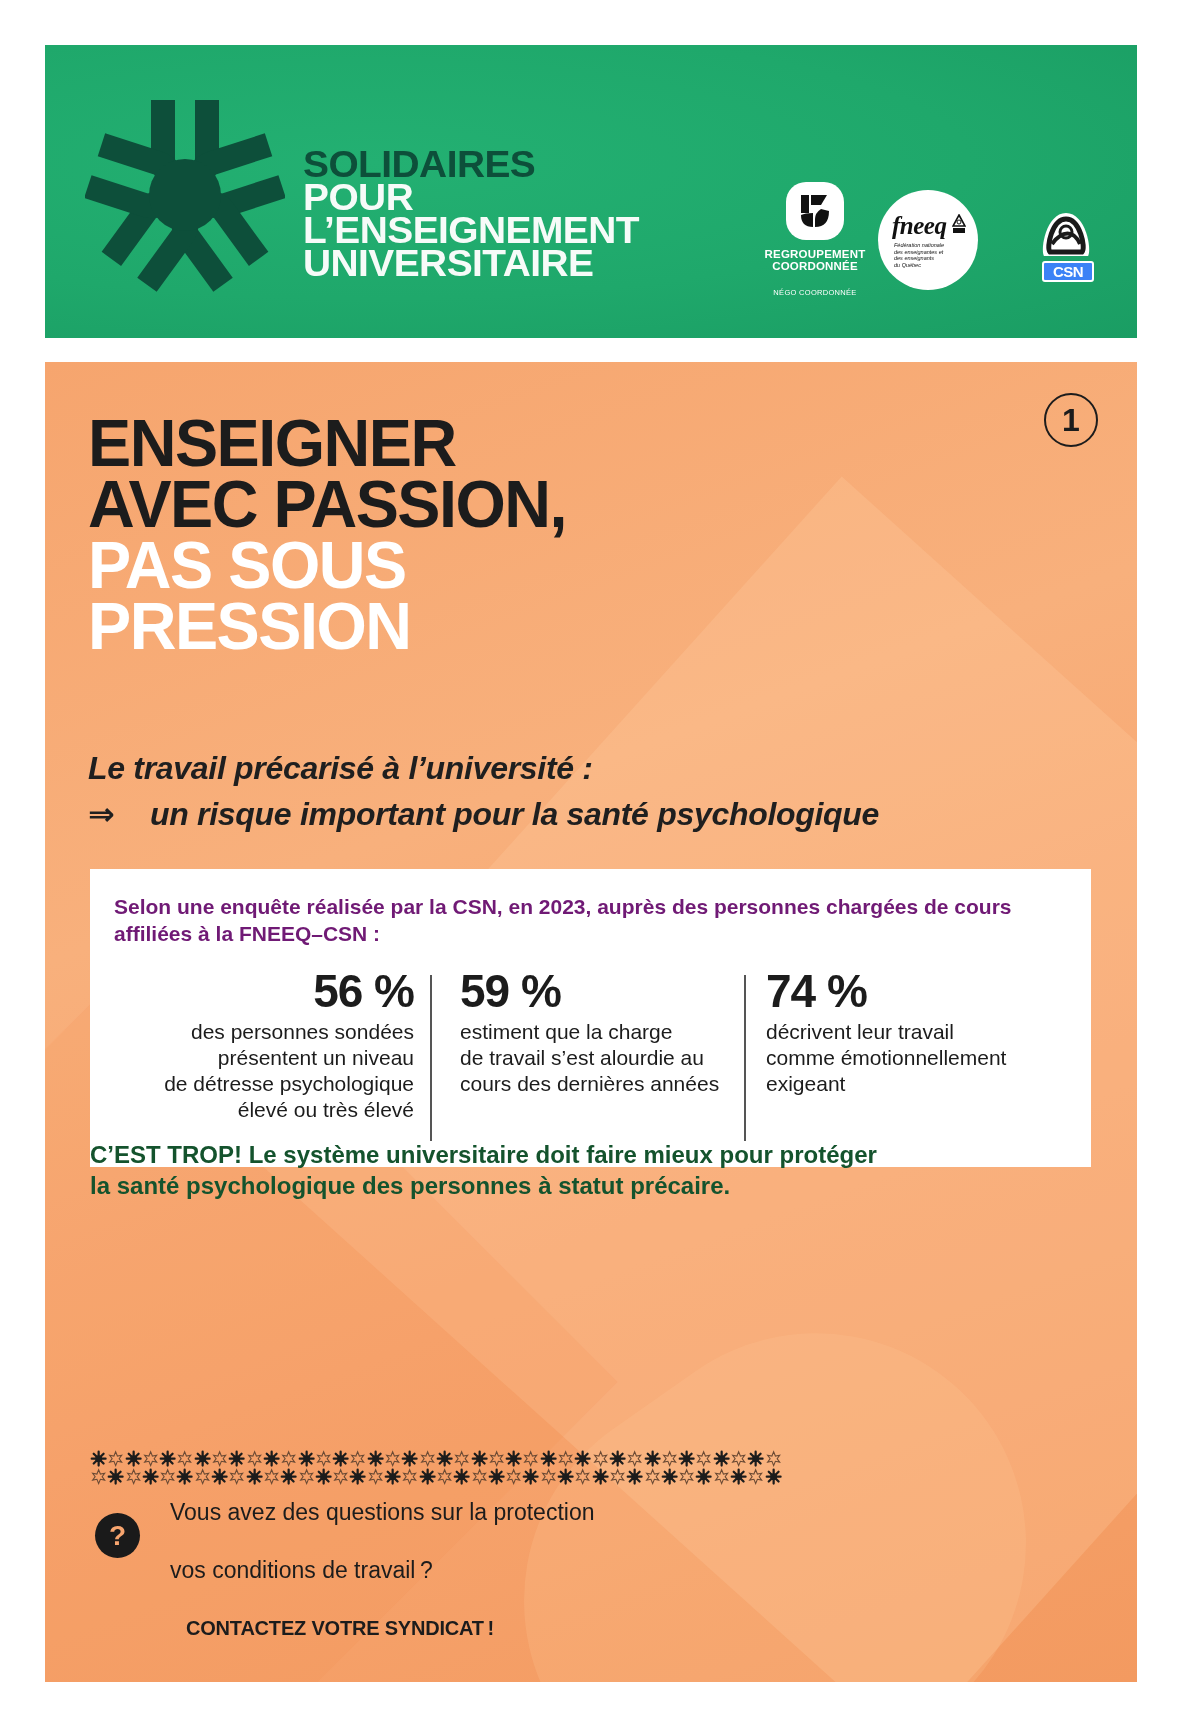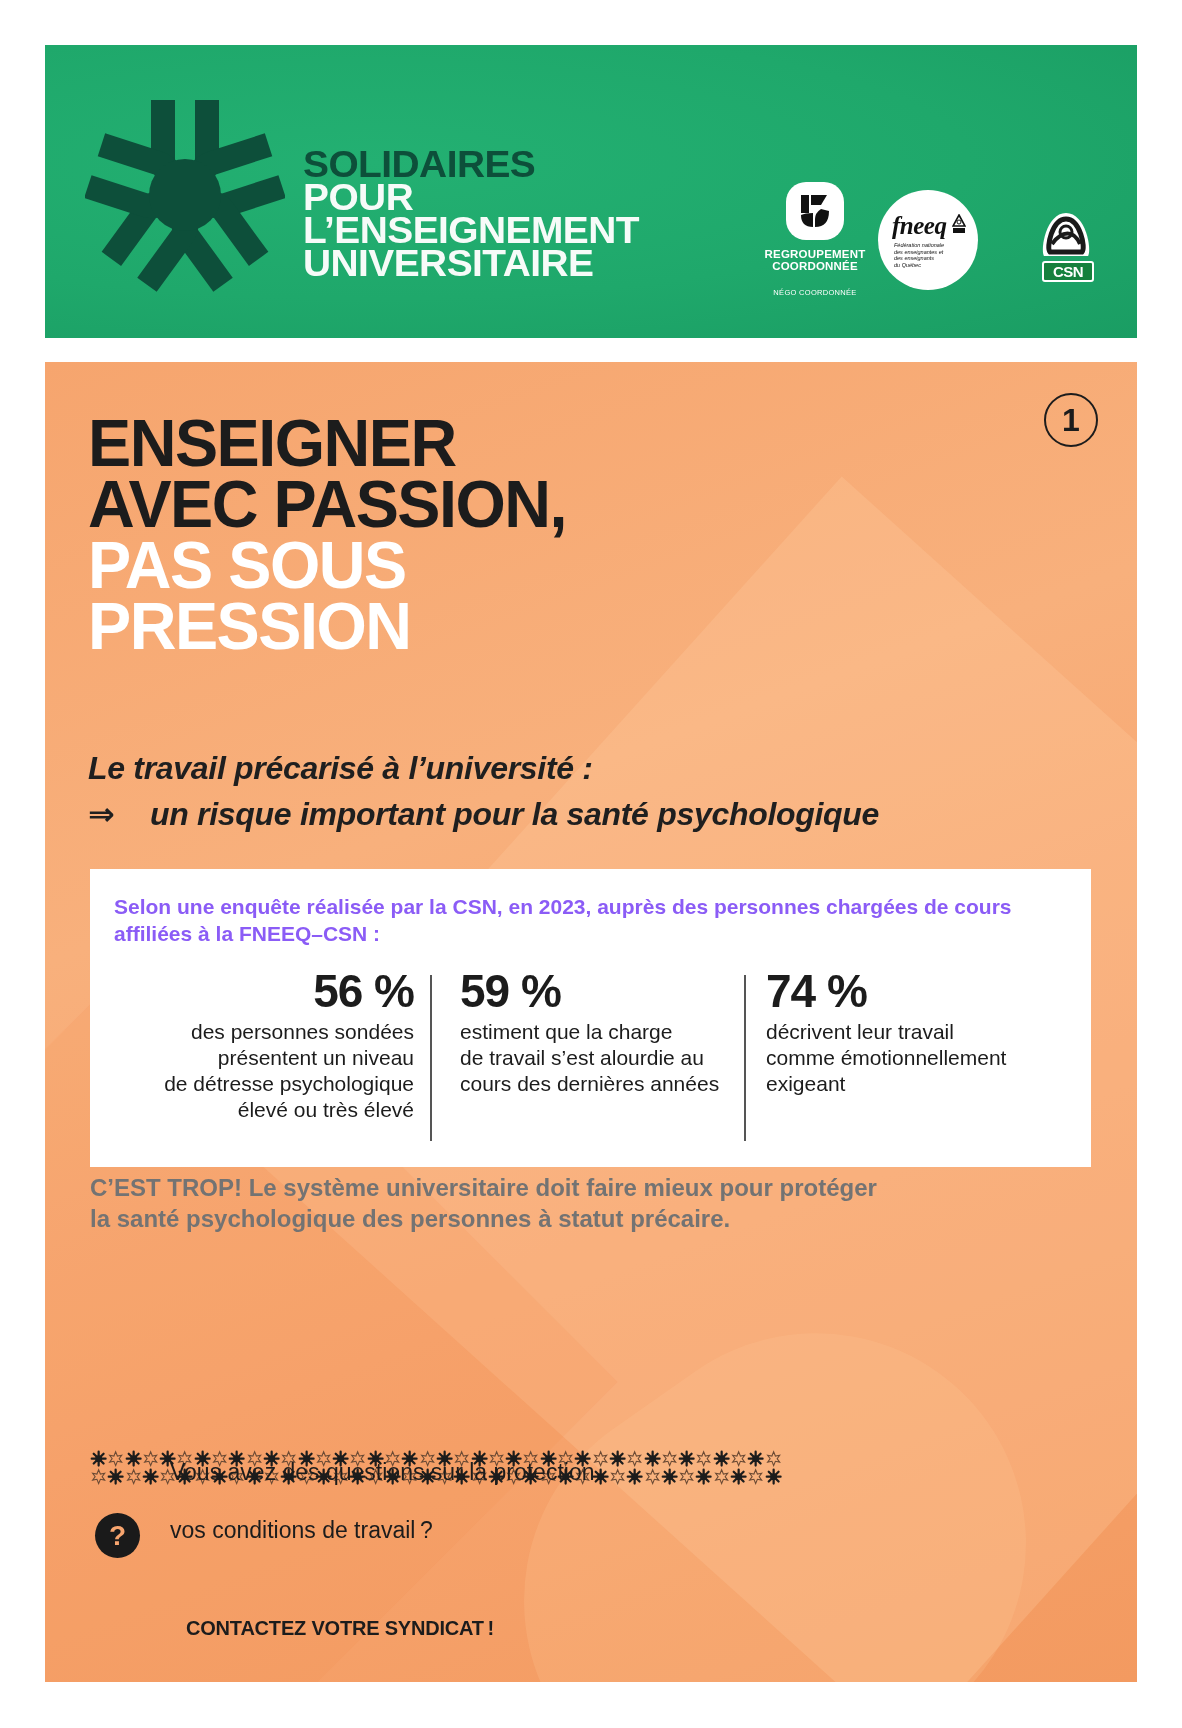--- a/index.html
+++ b/index.html
@@ -34,21 +34,21 @@
     position: absolute; left: 14px; top: 22px; font-family: "Liberation Serif", serif; font-style: italic;
     font-weight: 700; font-size: 25px; color: #111; letter-spacing: -0.5px;
   }
   .fneeq-csn { position: absolute; right: 12px; top: 24px; width: 14px; height: 20px; }
   .fneeq-desc {
     position: absolute; left: 16px; top: 52px; text-align: left; font-size: 5.5px; line-height: 6.5px;
     font-style: italic; color: #111;
   }
   .csn-logo { left: 1038px; top: 210px; width: 56px; height: 76px; }
   .csn-text {
-    position: absolute; left: 4px; bottom: 4px; width: 48px; background: #15803d; color: #fff;
+    position: absolute; left: 4px; bottom: 4px; width: 48px; background: #3b82f6; color: #fff;
     font-weight: 900; font-size: 15px; line-height: 17px; border: 2px solid #fff; border-radius: 3px;
     letter-spacing: -0.5px;
   }
 
   .orange-panel {
     position: absolute; left: 45px; top: 362px; width: 1092px; height: 1320px; overflow: hidden;
     background: linear-gradient(160deg, #f6a56e 0%, #f8b07c 35%, #f7a56f 65%, #f39a60 100%);
   }
   .shape { position: absolute; background: rgba(255, 205, 160, 0.28); }
   .shape-a { left: 380px; top: 300px; width: 900px; height: 900px; transform: rotate(42deg); border-radius: 0 0 0 0; }
@@ -72,49 +72,49 @@
     position: absolute; left: 88px; top: 745px; margin: 0; font-weight: 700; font-size: 32px; line-height: 46px;
     color: #1f1f1f; letter-spacing: -0.3px; font-style: italic;
   }
   .subhead .arrow { display: inline-block; width: 62px; }
 
   .stats-box {
     position: absolute; left: 90px; top: 869px; width: 1001px; height: 298px; background: #ffffff;
   }
   .survey-intro {
     position: absolute; left: 24px; top: 24px; width: 940px; margin: 0; font-weight: 700;
-    font-size: 21px; line-height: 27px; color: #8b5cf6;
+    font-size: 21px; line-height: 27px; color: #701a75;
   }
   .stat { position: absolute; top: 96px; }
   .stat-1 { left: 24px; width: 300px; text-align: right; }
   .stat-2 { left: 370px; width: 300px; }
   .stat-3 { left: 676px; width: 300px; }
   .stat-value { font-weight: 700; font-size: 46px; line-height: 52px; letter-spacing: -1px; color: #1c1c1c; }
   .stat-desc { font-size: 21px; line-height: 26px; color: #1c1c1c; margin-top: 2px; }
   .divider { position: absolute; top: 106px; width: 1.5px; height: 166px; background: #555; }
   .divider-1 { left: 340px; }
   .divider-2 { left: 654px; }
 
   .callout {
-    position: absolute; left: 90px; top: 1172px; width: 960px; margin: 0; font-weight: 700; font-size: 24px;
-    line-height: 31px; color: #737373;
+    position: absolute; left: 90px; top: 1139px; width: 960px; margin: 0; font-weight: 700; font-size: 24px;
+    line-height: 31px; color: #14532d;
   }
   .callout .strong { font-weight: 900; }
 
   .pattern { position: absolute; left: 90px; top: 1450px; width: 700px; }
   .pattern-row { display: flex; gap: 0; height: 18px; }
   .burst { width: 17.3px; height: 17px; display: inline-block; }
 
   .help-icon {
     position: absolute; left: 95px; top: 1513px; width: 45px; height: 45px; border-radius: 50%;
     background: #1a1a1a; color: #f7a56f; display: flex; align-items: center; justify-content: center;
     font-weight: 700; font-size: 28px;
   }
   .help-text {
-    position: absolute; left: 170px; top: 1458px; margin: 0; font-size: 23px; line-height: 29px; color: #1c1c1c;
+    position: absolute; left: 170px; top: 1498px; margin: 0; font-size: 23px; line-height: 29px; color: #1c1c1c;
   }
   .help-cta {
     position: absolute; left: 170px; top: 1601px; margin: 16px; font-weight: 700; font-size: 20px; color: #1c1c1c;
     letter-spacing: -0.2px;
     text-align: center;
   }
 </style>
 </head>
 <body>
 

